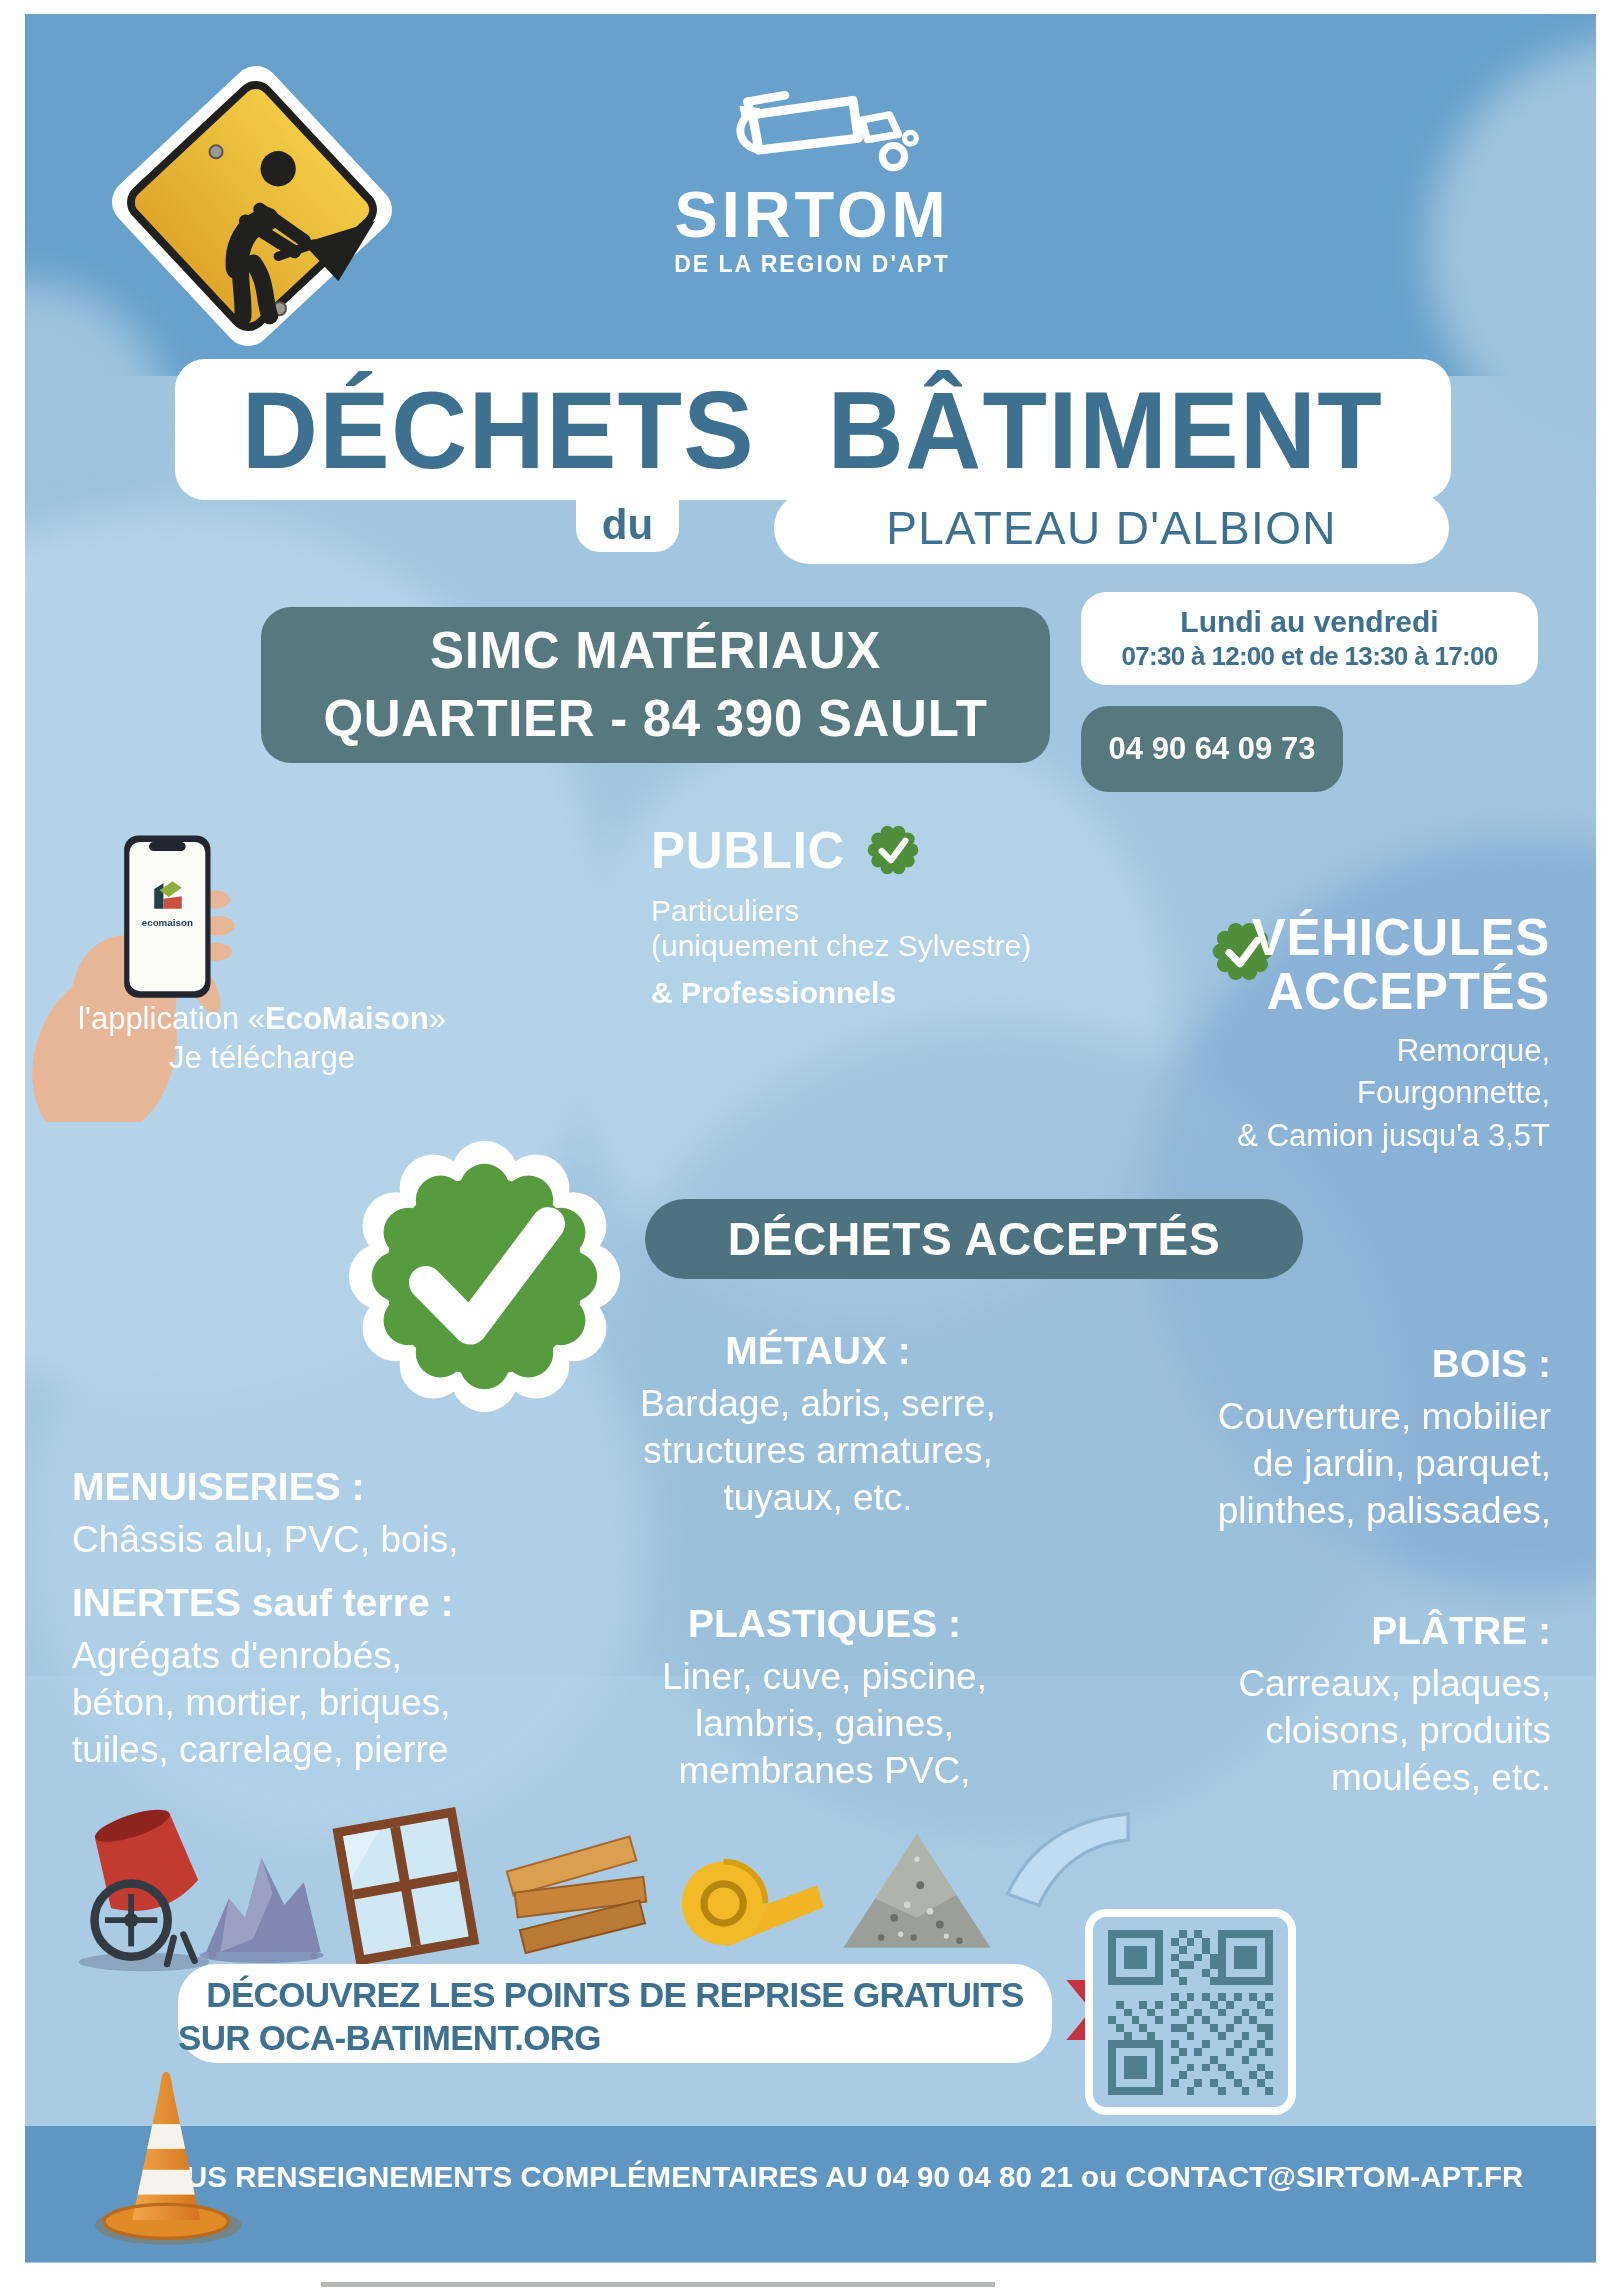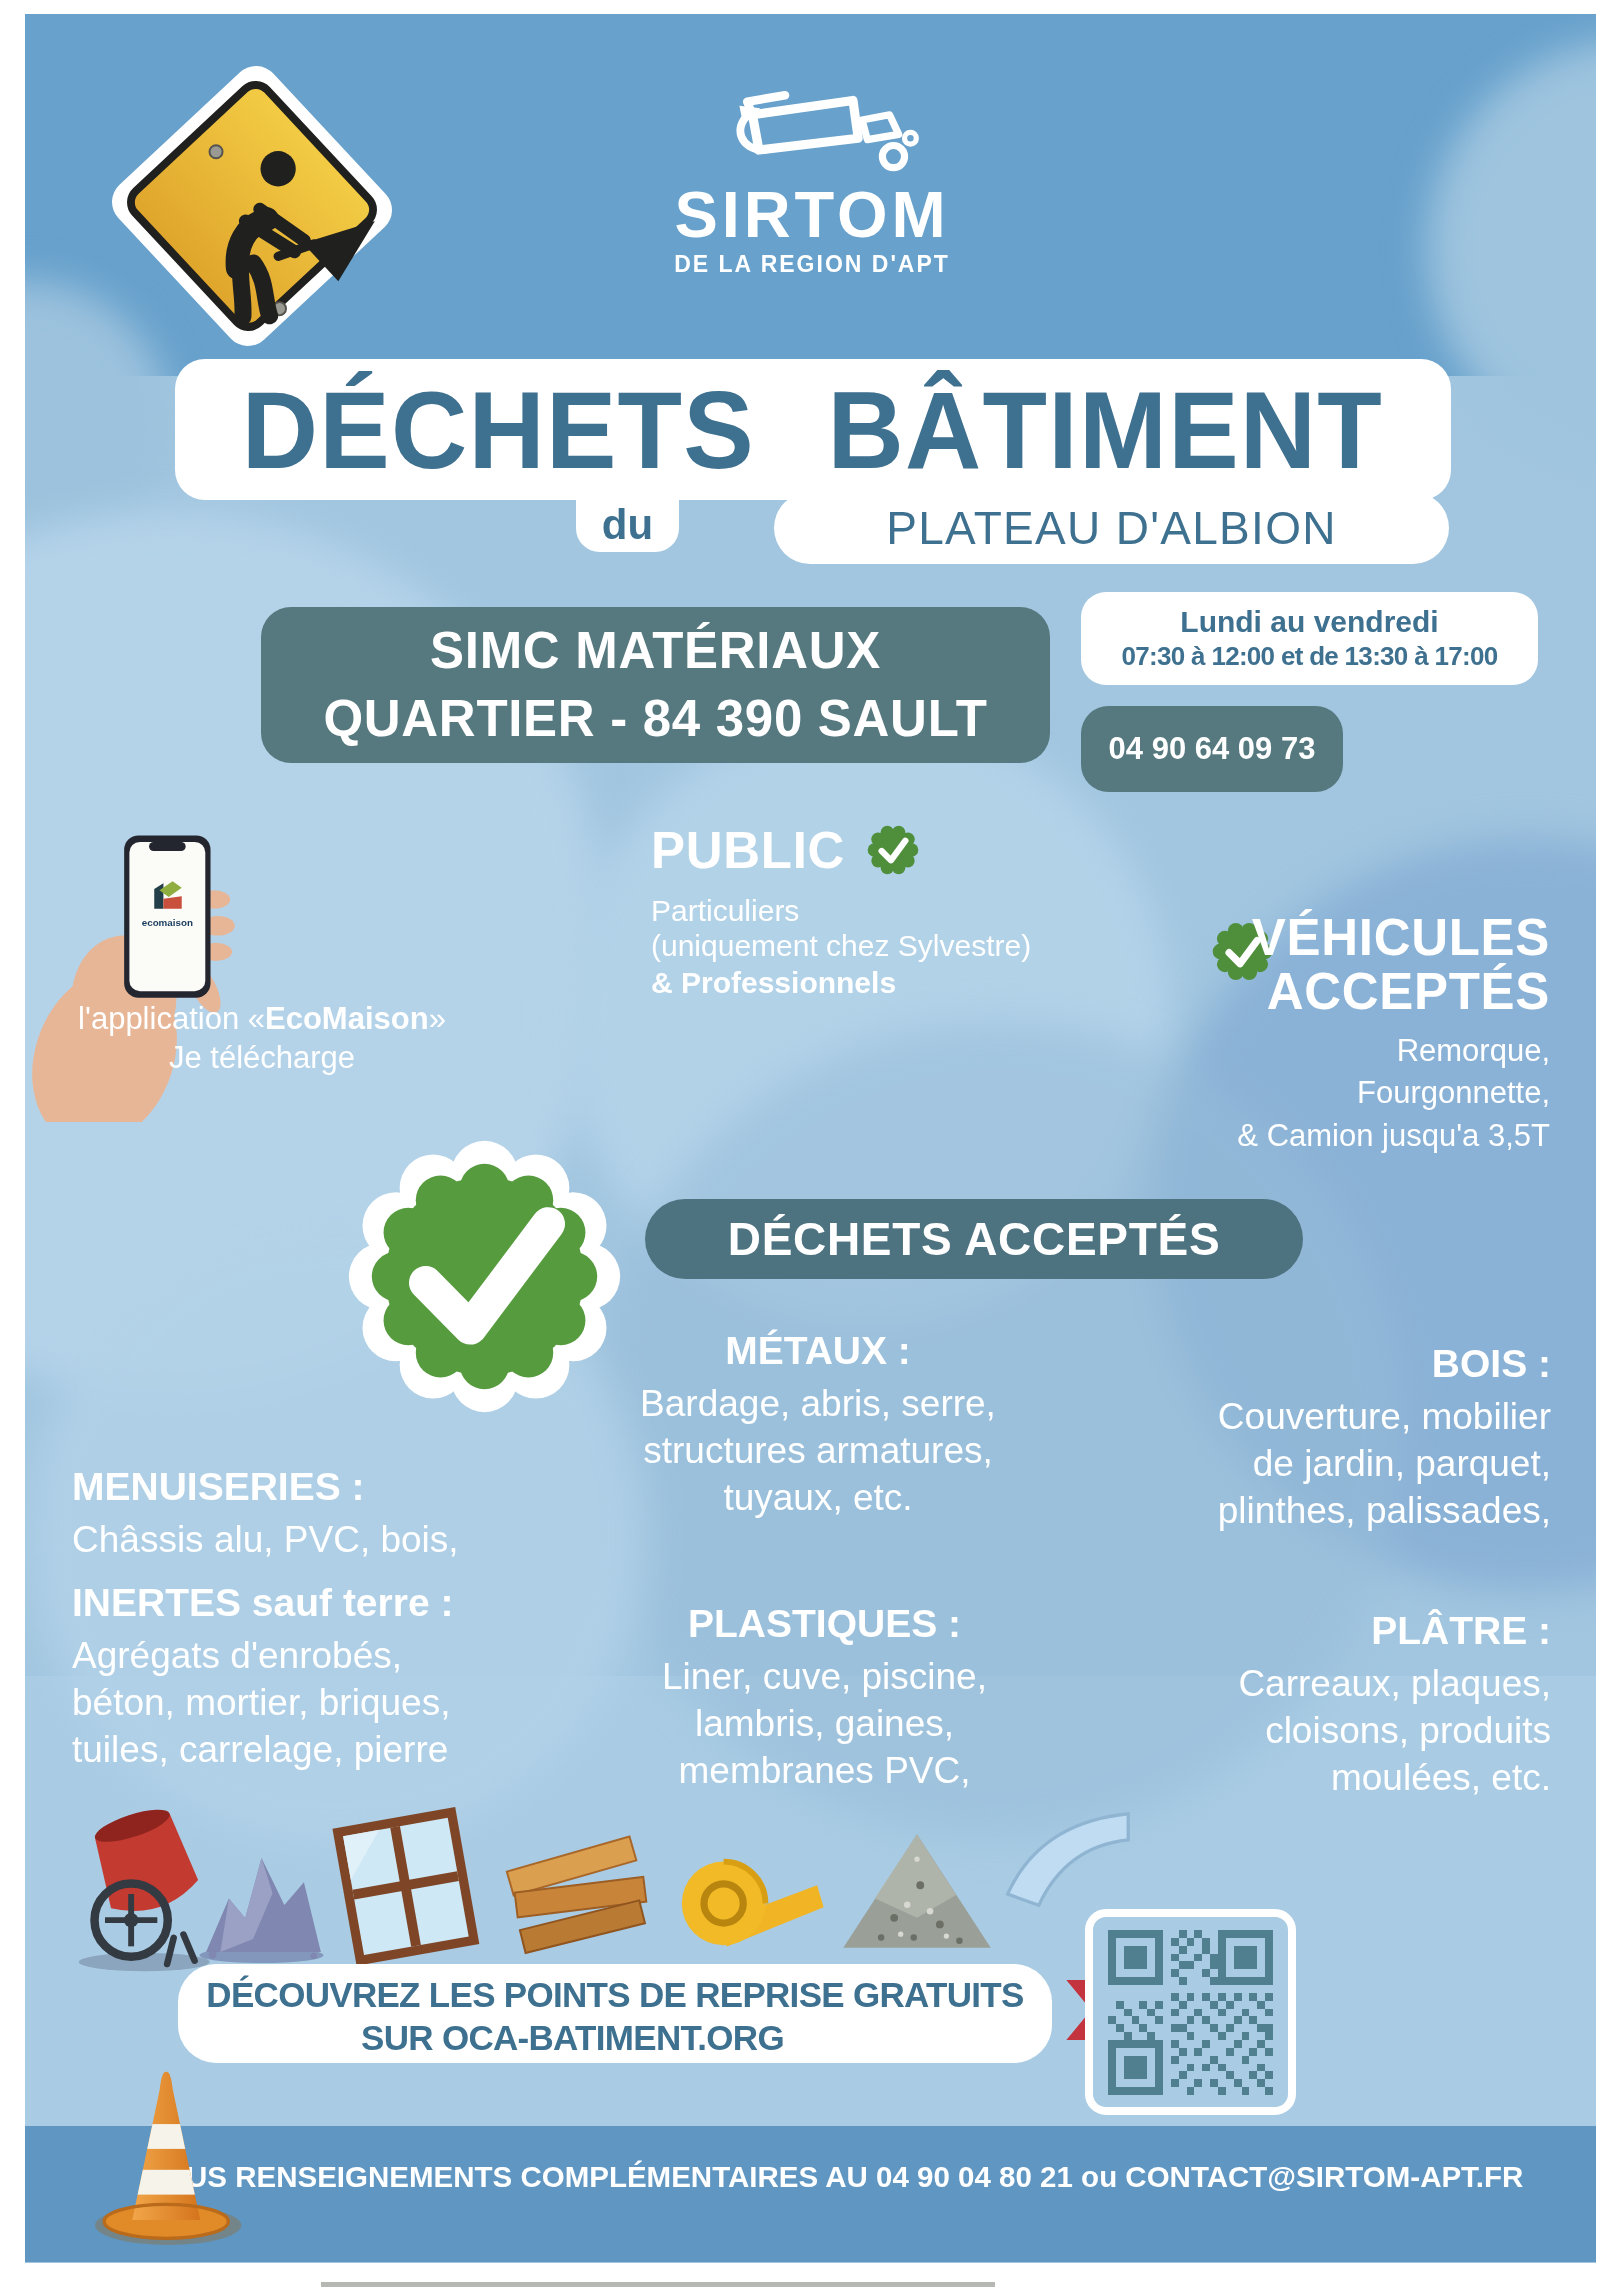--- a/index.html
+++ b/index.html
@@ -51,21 +51,21 @@
   .phone-pill{left:1081px;top:706px;width:262px;height:86px;background:#56797f;border-radius:27.5px;z-index:6;
               display:flex;justify-content:center;align-items:center;color:#fff;font-size:31px;font-weight:800;}
   
   .app-text{left:59px;top:1000px;width:406px;text-align:center;color:#fff;font-size:31px;z-index:7;line-height:1.25;}
   .app-text b{font-weight:800;}
   .public-wrap{left:651px;top:819px;width:497px;z-index:7;color:#fff;}
   .public-head{display:flex;align-items:center;gap:17px;}
   .public-title{font-size:51px;font-weight:800;letter-spacing:0.7px;}
   .public-lines{margin-top:11.8px;font-size:30px;line-height:1.18;}
   .public-lines .l2{font-weight:400;}
-  .public-lines .l3{font-weight:700;margin-top:1px;}
+  .public-lines .l3{font-weight:700;margin-top:11px;}
   .veh-wrap{right:73px;top:911px;width:589px;text-align:right;color:#fff;z-index:7;}
   .veh-title{font-size:51px;font-weight:800;line-height:1.06;letter-spacing:0.7px;}
   .veh-lines{margin-top:10.5px;font-size:31px;line-height:1.38;}
   
   .accepted-pill{left:645px;top:1199px;width:658px;height:80px;background:#4e7380;border-radius:41px;z-index:7;
                  display:flex;justify-content:center;align-items:center;color:#fff;font-size:46px;font-weight:800;letter-spacing:0.7px;}
   .cat{z-index:7;color:#fff;}
   .cat-title{font-size:39px;font-weight:800;letter-spacing:0px;}
   .cat-line{font-size:37px;font-weight:400;line-height:1.27;}
   .ta-l{text-align:left;} .ta-c{text-align:center;} .ta-r{text-align:right;}
@@ -73,21 +73,21 @@
   .cat-metaux{left:556px;top:1329px;width:524px;}
   .cat-bois{left:1067px;top:1342px;width:484px;}
   .cat-inertes{left:72px;top:1581px;width:511px;}
   .cat-plastiques{left:569px;top:1602px;width:511px;}
   .cat-platre{left:1073px;top:1609px;width:478px;}
   .cat .gap{height:7.9px;}
   
   .reprise-box{left:178px;top:1964px;width:874px;height:99px;background:#fff;border-radius:38px;z-index:7;
                color:#3e7090;}
   .reprise-l1{font-size:35px;font-weight:800;text-align:center;margin-top:10.5px;letter-spacing:-0.7px;}
-  .reprise-l2{font-size:35px;font-weight:800;text-align:center;padding-right:85px;margin-top:3.9px;letter-spacing:-0.7px;}
+  .reprise-l2{font-size:35px;font-weight:800;text-align:left;padding-right:85px;margin-top:3.9px;letter-spacing:-0.7px;}
   .qr-frame{left:1085px;top:1909px;width:211px;height:206px;background:#a9cbe3;border:8.5px solid #ffffff;
             border-radius:21px;box-sizing:border-box;z-index:8;display:flex;justify-content:center;align-items:center;}
   .footer-text{left:98px;top:2160px;width:1473px;text-align:center;color:#fff;font-size:29.5px;font-weight:800;
                z-index:8;letter-spacing:0px;}
   .z6{z-index:6;} .z7{z-index:7;} .z10{z-index:10;}
 </style>
 </head>
 <body>
 
 <div class="page">

